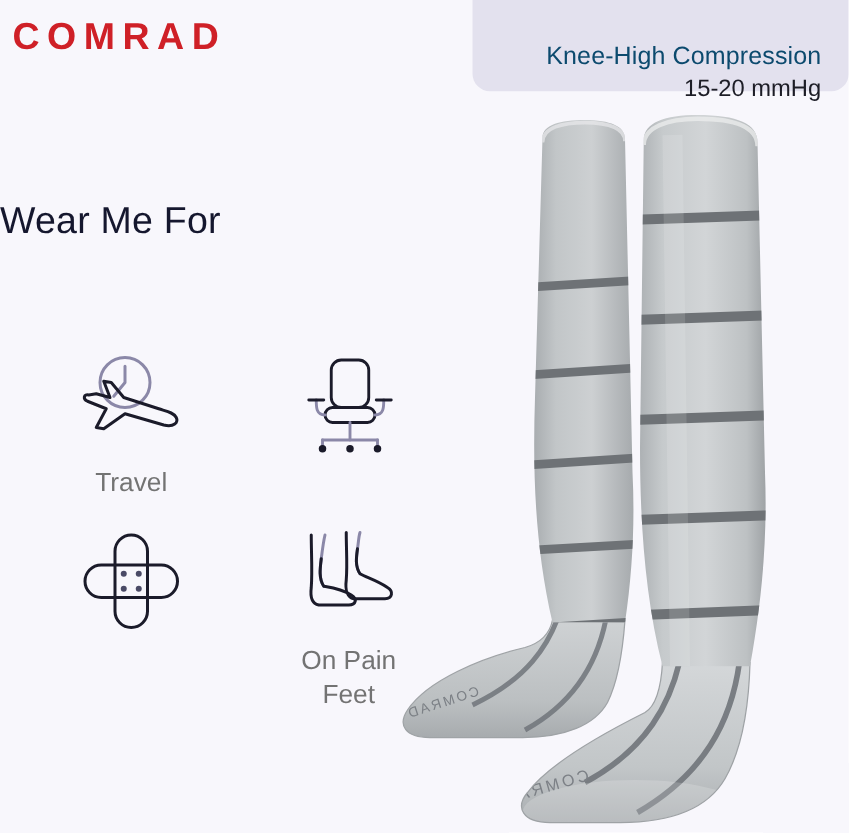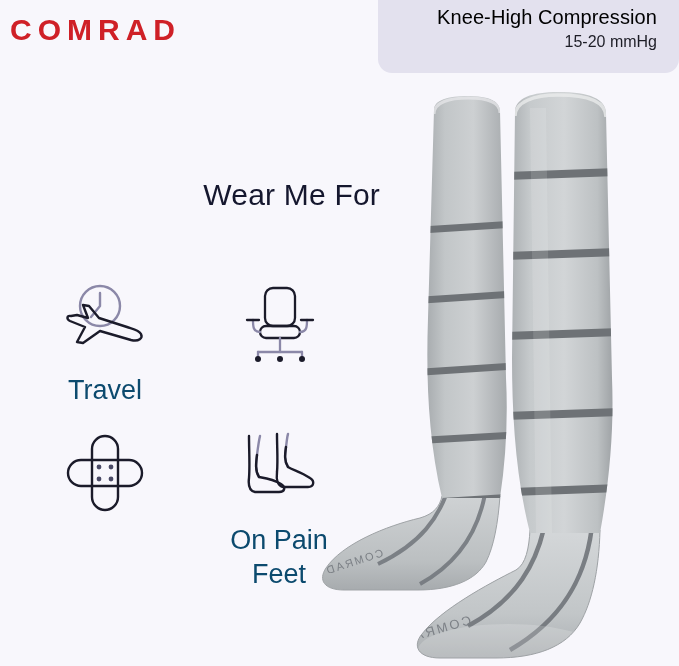--- a/index.html
+++ b/index.html
@@ -37,38 +37,39 @@
     width: 301px;
     height: 97px;
     background: #e3e1ee;
     border-radius: 14px;
     box-sizing: border-box;
     padding: 28px 22px 0 0;
     text-align: right;
   }
   .badge-line-1 {
     font-size: 20px;
-    color: #000000;
+    color: #0c4a6e;
     line-height: 1.3;
     letter-spacing: 0.1px;
+    margin-top: 28px;
   }
   .badge-line-2 {
-    font-size: 16px;
+    font-size: 19px;
     color: #1d1d26;
     line-height: 1.45;
     text-align: right;
   }
 
   
   #headline {
     position: absolute;
     left: 0;
-    top: 178px;
+    top: 160px;
     width: 380px;
-    text-align: right;
+    text-align: left;
   }
   #headline-kicker {
     font-size: 30px;
     font-weight: 300;
     color: #15172e;
     line-height: 1.15;
     letter-spacing: 0.2px;
   }
   #headline-main {
     font-family: "Liberation Serif", serif;
@@ -97,23 +98,23 @@
     align-items: center;
   }
   .benefit-icon {
     height: 86px;
     display: flex;
     align-items: center;
     justify-content: center;
   }
   .benefit-label {
     margin-top: 8px;
-    font-size: 27px;
+    font-size: 21px;
     font-weight: 300;
-    color: #0c4a6e;
+    color: #737373;
     text-align: center;
     line-height: 1.25;
     white-space: pre-line;
   }
 
   
   #socks-photo {
     position: absolute;
     left: 300px;
     top: 78px;

